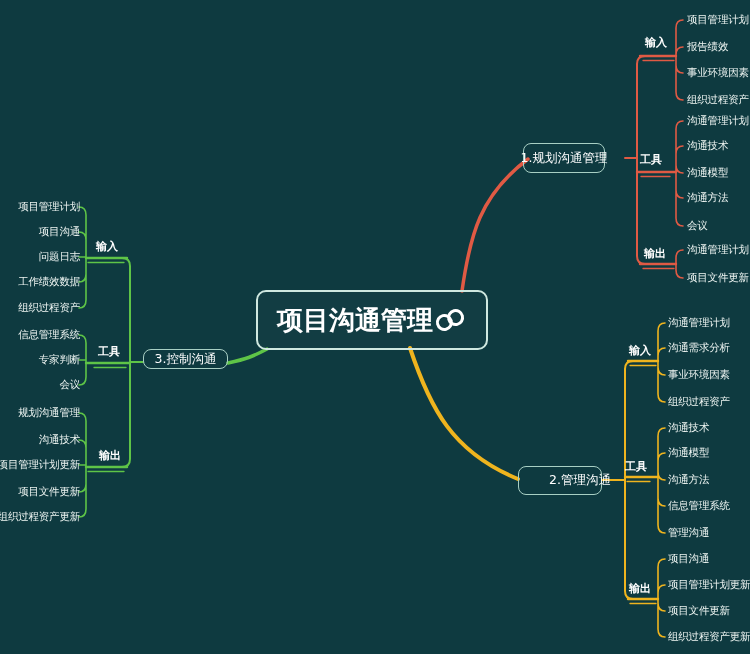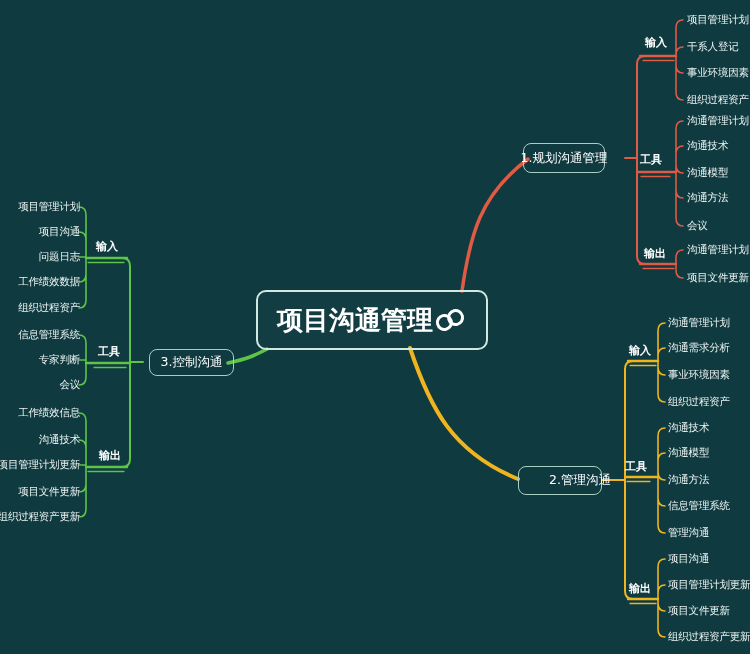--- a/index.html
+++ b/index.html
@@ -15,21 +15,21 @@
   .curve{stroke-width:3.5px;} .curve2{stroke-width:4px;}
   .trunk{stroke-width:2px;} .umain{stroke-width:2.4px;} .uthin{stroke-width:1.3px;}
   .twig{stroke-width:1.6px;}
   .node{position:absolute;display:flex;align-items:center;justify-content:center;
         color:var(--tx);box-sizing:border-box;white-space:nowrap;}
   .central{left:256px;top:290px;width:232px;height:60px;border:2.5px solid var(--cb);
         border-radius:10px;font-size:26px;font-weight:bold;background:rgba(255,255,255,0.02);}
   .bnode{border:1.6px solid var(--nb);border-radius:8px;font-size:12.5px;}
   .n1{left:523px;top:143px;width:82px;height:30px;}
   .n2{left:518px;top:466px;width:84px;height:29px;padding-left:40px;}
-  .n3{left:143px;top:349px;width:85px;height:27px;margin-left:6px;}
+  .n3{left:143px;top:349px;width:85px;height:20px;}
   .sublabel{position:absolute;transform:translate(-50%,-50%);color:var(--tx);
         font-size:11px;font-weight:bold;white-space:nowrap;}
   .leaf{position:absolute;transform:translateY(-50%);color:#eef5f2;font-size:10.5px;
         white-space:nowrap;letter-spacing:-0.2px;}
   .leaf-r1{left:687px;} .leaf-r2{left:668px;}
   .leaf-l{right:670px;text-align:right;}
   .linkicon{display:inline-flex;align-items:center;}
 </style>
 </head>
 <body>
@@ -85,21 +85,21 @@
 
   <div class="sublabel" style="left:640px;top:350px">输入</div>
   <div class="sublabel" style="left:636px;top:466px">工具</div>
   <div class="sublabel" style="left:640px;top:588px">输出</div>
 
   <div class="sublabel" style="left:107px;top:246px">输入</div>
   <div class="sublabel" style="left:109px;top:351px">工具</div>
   <div class="sublabel" style="left:110px;top:455px">输出</div>
 
   <div class="leaf leaf-r1" style="top:20px">项目管理计划</div>
-  <div class="leaf leaf-r1" style="top:47px">干系人登记</div>
+  <div class="leaf leaf-r1" style="top:47px">报告绩效</div>
   <div class="leaf leaf-r1" style="top:73px">事业环境因素</div>
   <div class="leaf leaf-r1" style="top:100px">组织过程资产</div>
   <div class="leaf leaf-r1" style="top:121px">沟通管理计划</div>
   <div class="leaf leaf-r1" style="top:146px">沟通技术</div>
   <div class="leaf leaf-r1" style="top:173px">沟通模型</div>
   <div class="leaf leaf-r1" style="top:198px">沟通方法</div>
   <div class="leaf leaf-r1" style="top:226px">会议</div>
   <div class="leaf leaf-r1" style="top:250px">沟通管理计划</div>
   <div class="leaf leaf-r1" style="top:278px">项目文件更新</div>
 
@@ -118,19 +118,19 @@
   <div class="leaf leaf-r2" style="top:637px">组织过程资产更新</div>
 
   <div class="leaf leaf-l" style="top:207px">项目管理计划</div>
   <div class="leaf leaf-l" style="top:232px">项目沟通</div>
   <div class="leaf leaf-l" style="top:257px">问题日志</div>
   <div class="leaf leaf-l" style="top:282px">工作绩效数据</div>
   <div class="leaf leaf-l" style="top:308px">组织过程资产</div>
   <div class="leaf leaf-l" style="top:335px">信息管理系统</div>
   <div class="leaf leaf-l" style="top:360px">专家判断</div>
   <div class="leaf leaf-l" style="top:385px">会议</div>
-  <div class="leaf leaf-l" style="top:413px">工作绩效信息</div>
+  <div class="leaf leaf-l" style="top:413px">规划沟通管理</div>
   <div class="leaf leaf-l" style="top:440px">沟通技术</div>
   <div class="leaf leaf-l" style="top:465px">项目管理计划更新</div>
   <div class="leaf leaf-l" style="top:492px">项目文件更新</div>
   <div class="leaf leaf-l" style="top:517px">组织过程资产更新</div>
 
 </div>
 
 </body></html>

